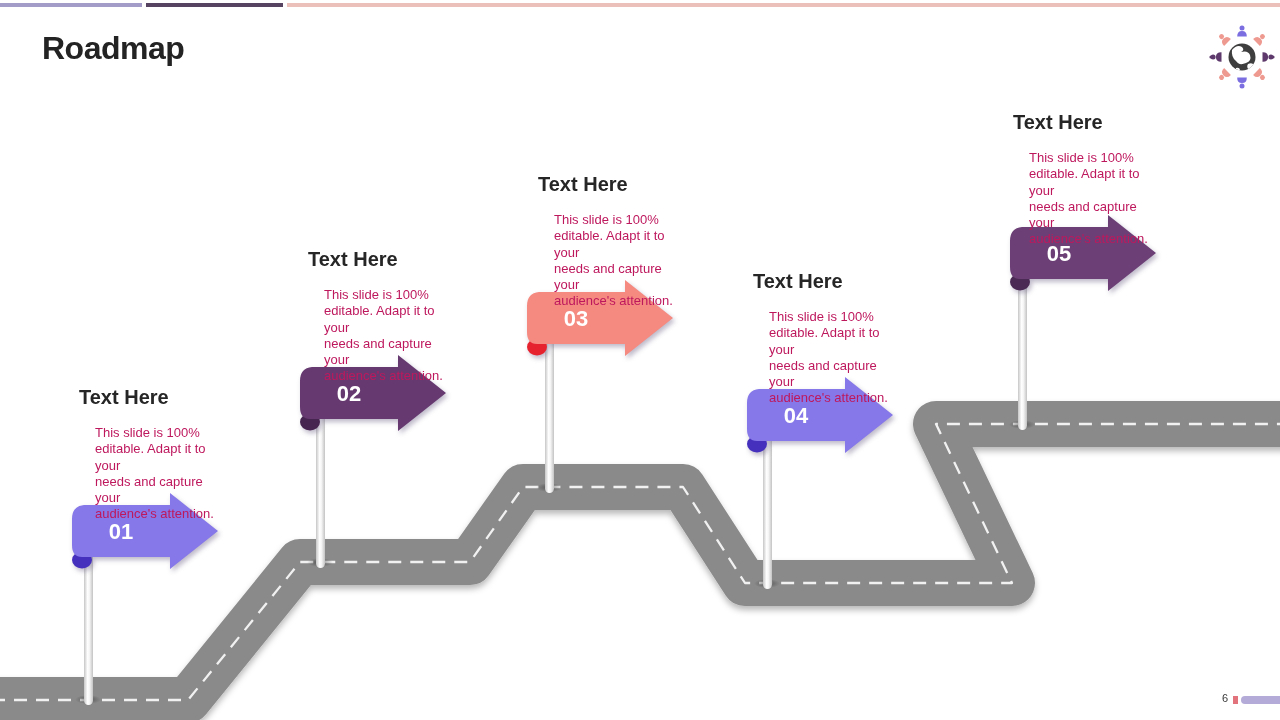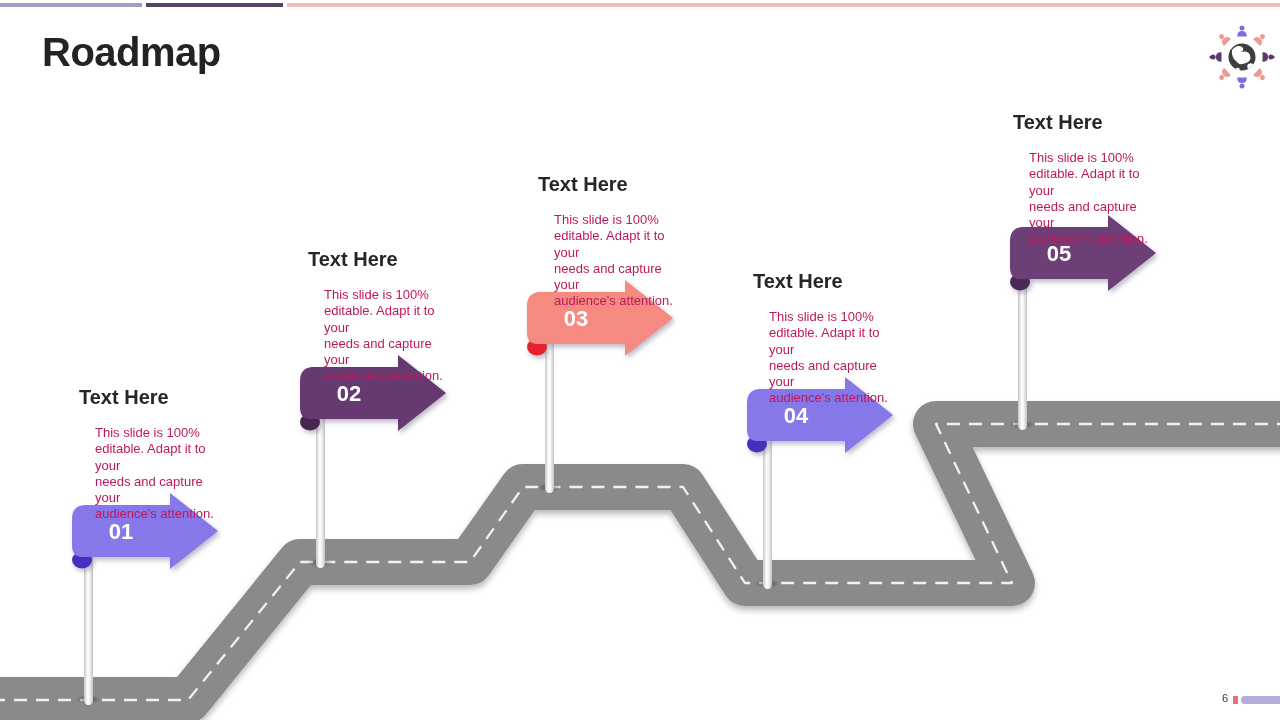--- a/index.html
+++ b/index.html
@@ -7,21 +7,21 @@
        font-family:"Liberation Sans", sans-serif;}
 
   
   .accent-bar{position:absolute;left:0;top:3px;width:1280px;height:4px;display:flex;}
   .acc-seg{height:4px;}
   .acc-seg.s1{width:142px;margin-right:4px;}
   .acc-seg.s2{width:137px;margin-right:4px;}
   .acc-seg.s3{flex:1;}
 
   
-  .page-title{position:absolute;left:42px;top:30px;font-size:40px;font-weight:700;
+  .page-title{position:absolute;left:42px;top:30px;font-size:32px;font-weight:700;
               color:#232323;letter-spacing:-0.5px;text-align:right;}
 
   
   .logo{position:absolute;left:1206px;top:24px;width:72px;height:66px;}
 
   
   .road-svg{position:absolute;left:0;top:0;}
 
   
   .milestone{position:absolute;left:0;top:0;width:0;height:0;}

